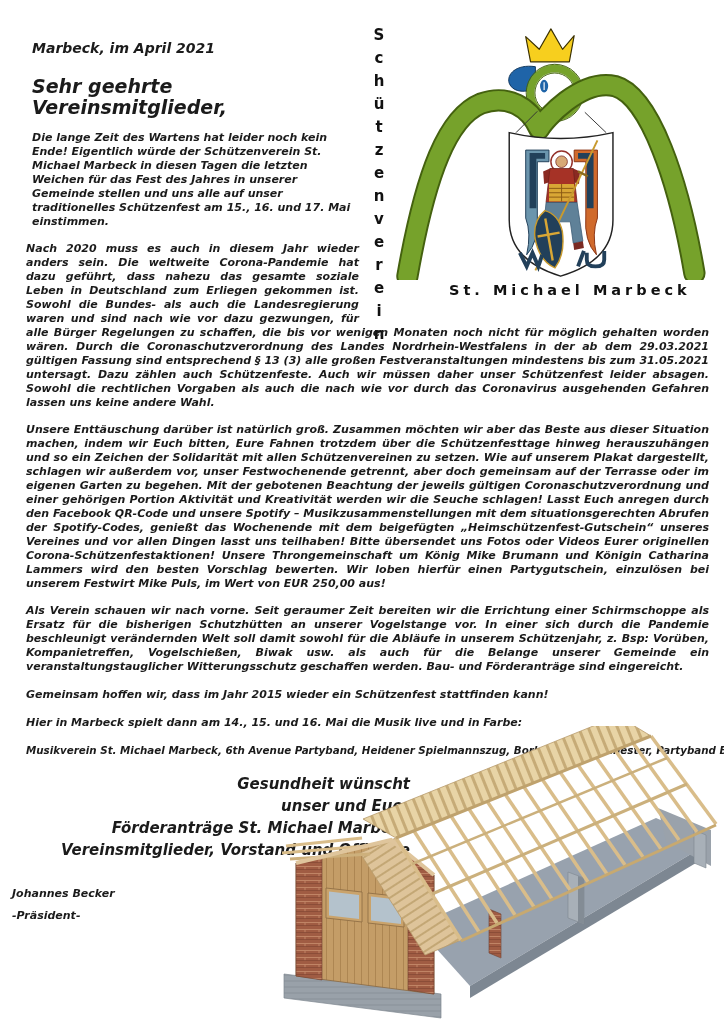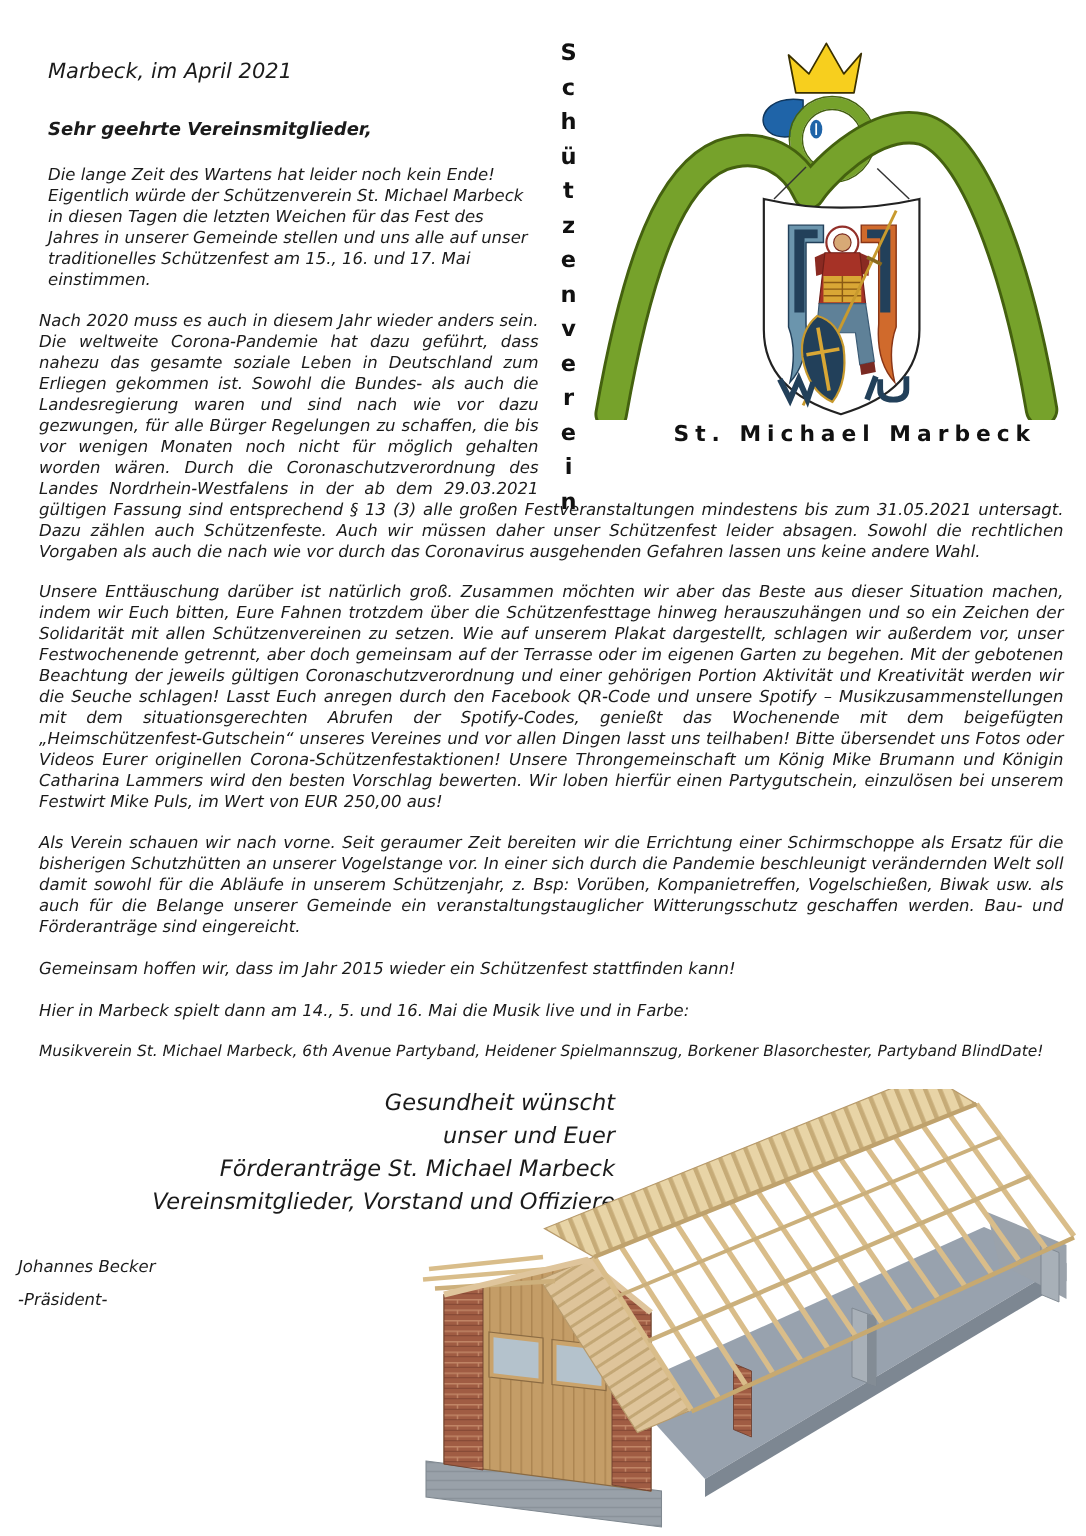--- a/index.html
+++ b/index.html
@@ -16,23 +16,23 @@
     font-weight:bold; font-size:15px; letter-spacing:5px; line-height:16px;
     height:282px; color:#111; flex:0 0 18px;
   }
   .logo-main{flex:1; display:flex; flex-direction:column; align-items:flex-start;}
   .crest{width:322px; height:254px; display:block;}
   .club-name{
     font-weight:bold; font-size:14.5px; letter-spacing:4px; white-space:nowrap;
     padding-left:62px; margin-top:2px; color:#111;
   }
   
-  .hand{font-style:italic;}
+  .hand{font-style:italic;font-weight:bold;}
   .date{font-size:14px; margin:14px 0 0 6px;}
-  .salutation{font-size:12px; font-weight:bold; line-height:21px; margin:20px 0 0 6px;}
+  .salutation{font-size:19px; font-weight:bold; line-height:21px; margin:20px 0 0 6px;}
   .salutation span{display:block;}
   p.body{font-size:11px; line-height:14px; margin:13px 0 0 0; text-align:justify; text-align-last:left;}
   p.body.ragged{text-align:left; margin-left:6px;}
   p.single{font-size:11px; line-height:14px; margin:14px 0 0 0;}
   p.bands{font-size:10.3px; line-height:13px; margin:14px 0 0 0; white-space:nowrap;}
   .closing{width:382px; margin:16px 0 0 2px; text-align:right; font-size:15px; line-height:22px;}
   .closing span{display:block;}
   .signature{width:382px; margin:22px 0 4px -14px; font-size:11px; line-height:22px;}
   .signature span{display:block;}
   
@@ -108,21 +108,21 @@
     <h1 class="salutation hand">
       <span>Sehr geehrte Vereinsmitglieder,</span>
     </h1>
 
     <p class="body hand ragged">Die lange Zeit des Wartens hat leider noch kein Ende! Eigentlich würde der Schützenverein St. Michael Marbeck in diesen Tagen die letzten Weichen für das Fest des Jahres in unserer Gemeinde stellen und uns alle auf unser traditionelles Schützenfest am 15., 16. und 17. Mai einstimmen.</p>
     <p class="body hand">Nach 2020 muss es auch in diesem Jahr wieder anders sein. Die weltweite Corona-Pandemie hat dazu geführt, dass nahezu das gesamte soziale Leben in Deutschland zum Erliegen gekommen ist. Sowohl die Bundes- als auch die Landesregierung waren und sind nach wie vor dazu gezwungen, für alle Bürger Regelungen zu schaffen, die bis vor wenigen Monaten noch nicht für möglich gehalten worden wären.  Durch die Coronaschutzverordnung des Landes Nordrhein-Westfalens in der ab dem 29.03.2021 gültigen Fassung sind entsprechend § 13 (3) alle großen Festveranstaltungen mindestens bis zum 31.05.2021 untersagt. Dazu zählen auch Schützenfeste. Auch wir müssen daher unser Schützenfest leider absagen. Sowohl die rechtlichen Vorgaben als auch die nach wie vor durch das Coronavirus ausgehenden Gefahren lassen uns keine andere Wahl.</p>
     <p class="body hand">Unsere Enttäuschung darüber ist natürlich groß. Zusammen möchten wir aber das Beste aus dieser Situation machen, indem wir Euch bitten, Eure Fahnen trotzdem über die Schützenfesttage hinweg herauszuhängen und so ein Zeichen der Solidarität mit allen Schützenvereinen zu setzen. Wie auf unserem Plakat dargestellt, schlagen wir außerdem vor, unser Festwochenende getrennt, aber doch gemeinsam auf der Terrasse oder im eigenen Garten zu begehen. Mit der gebotenen Beachtung der jeweils gültigen Coronaschutzverordnung und einer gehörigen Portion Aktivität und Kreativität werden wir die Seuche schlagen! Lasst Euch anregen durch den Facebook QR-Code und unsere Spotify – Musikzusammenstellungen mit dem situationsgerechten Abrufen der Spotify-Codes, genießt das Wochenende mit dem beigefügten „Heimschützenfest-Gutschein“ unseres Vereines und vor allen Dingen lasst uns teilhaben! Bitte übersendet uns Fotos oder Videos Eurer originellen Corona-Schützenfestaktionen! Unsere Throngemeinschaft um König Mike Brumann und Königin Catharina Lammers wird den besten Vorschlag bewerten. Wir loben hierfür einen Partygutschein, einzulösen bei unserem Festwirt Mike Puls, im Wert von EUR 250,00 aus!</p>
     <p class="body hand">Als Verein schauen wir nach vorne. Seit geraumer Zeit bereiten wir die Errichtung einer Schirmschoppe als Ersatz für die bisherigen Schutzhütten an unserer Vogelstange vor. In einer sich durch die Pandemie beschleunigt verändernden Welt soll damit sowohl für die Abläufe in unserem Schützenjahr, z. Bsp: Vorüben, Kompanietreffen, Vogelschießen, Biwak usw. als auch für die Belange unserer Gemeinde ein veranstaltungstauglicher Witterungsschutz geschaffen werden. Bau- und Förderanträge sind eingereicht.</p>
 
     <p class="single hand">Gemeinsam hoffen wir, dass im Jahr 2015 wieder ein Schützenfest stattfinden kann!</p>
-    <p class="single hand">Hier in Marbeck spielt dann am 14., 5. und 16. Mai die Musik live und in Farbe:</p>
+    <p class="single hand">Hier in Marbeck spielt dann am 14., 15. und 16. Mai die Musik live und in Farbe:</p>
     <p class="bands hand">Musikverein St. Michael Marbeck, 6th Avenue Partyband, Heidener Spielmannszug, Borkener Blasorchester, Partyband BlindDate!</p>
 
     <div class="closing hand">
       <span>Gesundheit wünscht</span>
       <span>unser und Euer</span>
       <span>Förderanträge St. Michael Marbeck</span>
       <span>Vereinsmitglieder, Vorstand und Offiziere</span>
     </div>
 
     <div class="signature hand">

